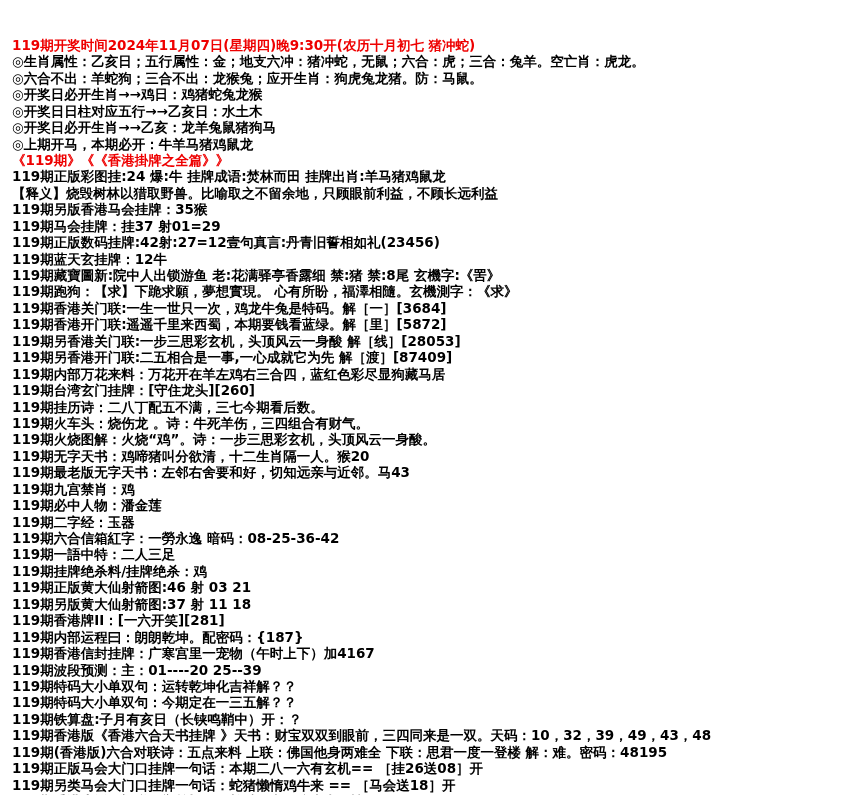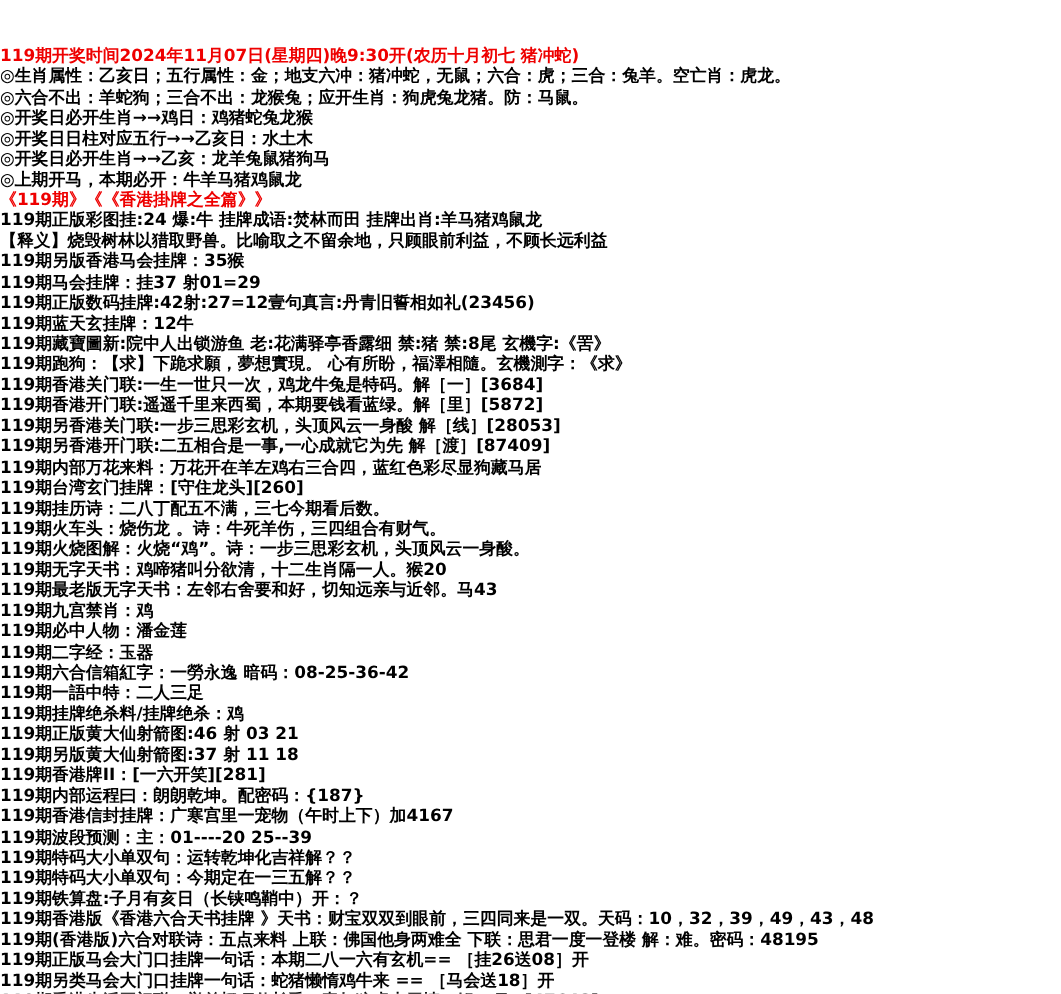--- a/index.html
+++ b/index.html
@@ -7,21 +7,21 @@
     padding: 0;
     background: #ffffff;
     width: 849px;
     height: 795px;
     overflow: hidden;
   }
   .page {
     width: 849px;
     height: 689px;
     box-sizing: border-box;
-    padding: 4px 0 0 0;
+    padding: 4px 0 0 12px;
     font-family: "DejaVu Sans", "Liberation Sans", sans-serif;
     font-weight: 700;
     font-size: 13.5px;
     line-height: 16.45px;
     color: #000000;
     white-space: pre;
   }
   .line {
     height: 16.45px;
     white-space: pre;

